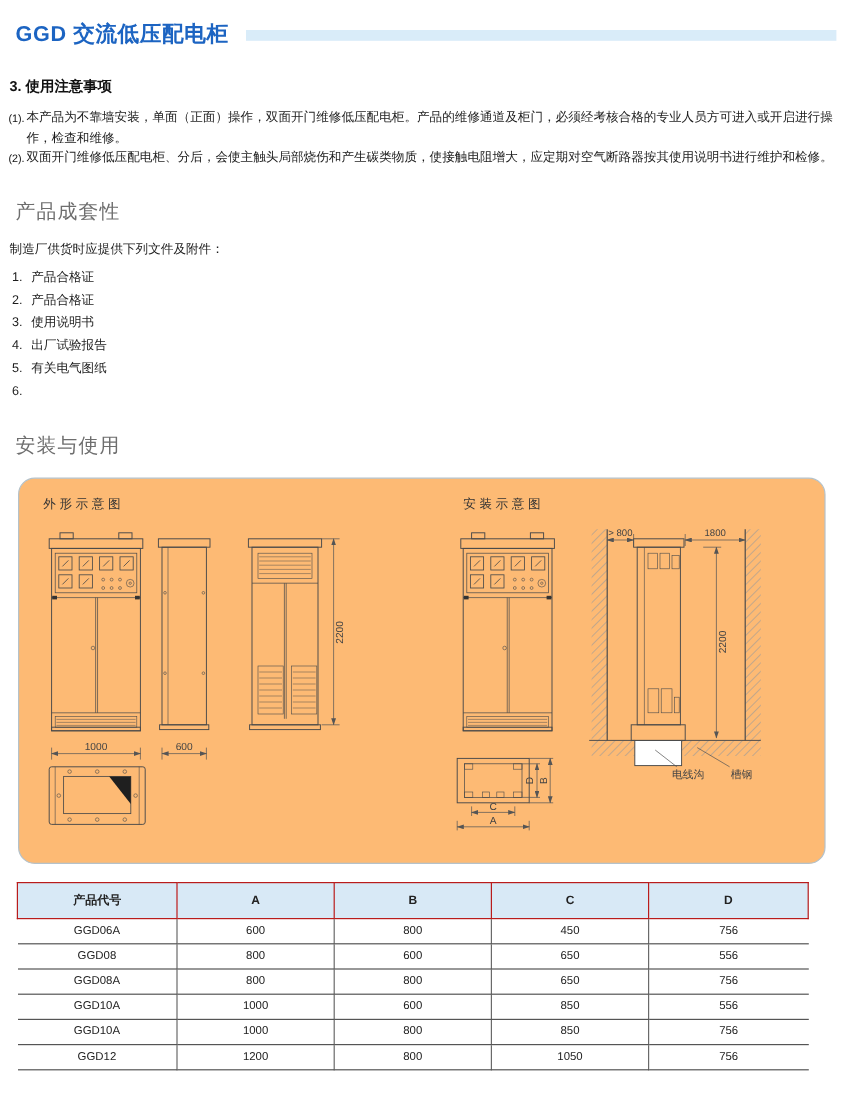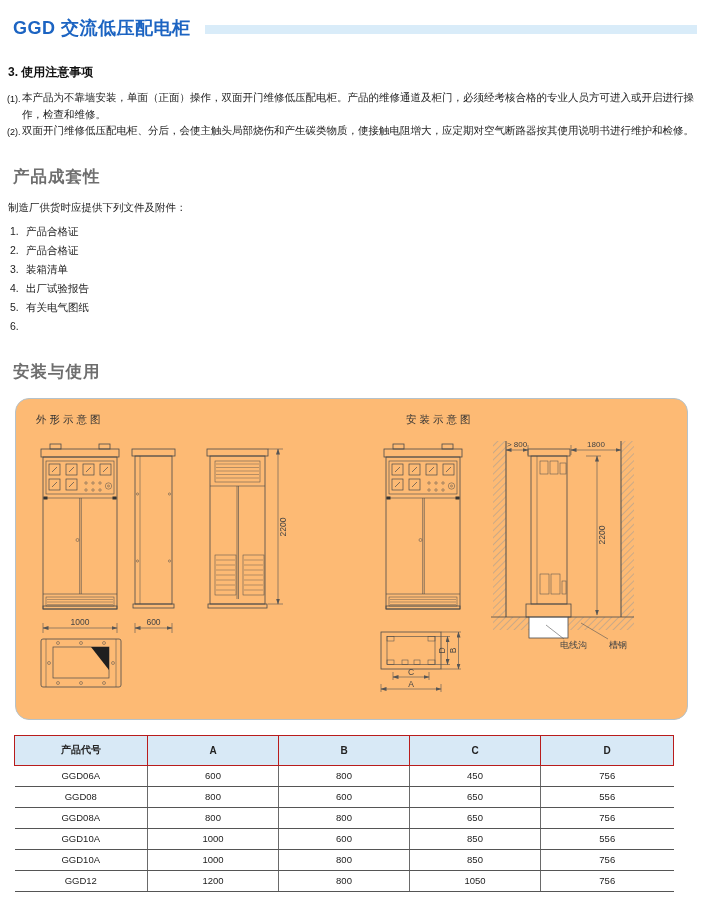--- a/index.html
+++ b/index.html
@@ -9,32 +9,32 @@
   }
   
   .hdr{display:flex;align-items:center;padding:16px 6px 0 13px;}
   .title{font-size:18px;font-weight:600;color:#1c64c2;letter-spacing:.5px;white-space:nowrap;}
   .accent-bar{flex:1;height:9px;background:#d9ecf9;margin-left:14px;margin-top:3px;}
   
   .notes-heading{margin:24px 0 0 8px;font-size:12px;font-weight:bold;color:#111;}
   .notes{margin:9px 8px 0 7px;font-size:10.5px;line-height:16.5px;}
   .note{display:flex;}
   .note .mk{flex:0 0 15px;font-size:9px;padding-top:1px;color:#111;}
-  .note .tx{flex:1;font-family:Liberation Serif, serif;}
-  
-  .sec-heading{margin:25px 0 0 13px;font-size:16.5px;color:#6e6e6e;letter-spacing:1px;font-weight:bold;}
+  .note .tx{flex:1;}
+  
+  .sec-heading{margin:25px 0 0 13px;font-size:16.5px;color:#6e6e6e;letter-spacing:1px;}
   .intro{margin:13px 0 0 8px;font-size:10.5px;}
   .doc-list{margin:7px 0 0 10px;}
   .doc-item{display:flex;font-size:10.5px;line-height:19px;}
   .doc-item .no{flex:0 0 16px;}
   
   .panel{position:relative;margin:15px 15px 0 15px;height:320px;border:1px solid #b5c2ca;border-radius:14px;background:#fdba74;}
   .dlabel{position:absolute;top:14px;font-size:10.5px;color:#333;letter-spacing:3px;}
   .dlabel.l{left:20px;}
-  .dlabel.r{left:390px;font-family:Liberation Mono, monospace;}
+  .dlabel.r{left:370px;font-family:Liberation Mono, monospace;}
   .panel svg{position:absolute;left:0;top:0;}
   svg text{fill:#444;font-family:"Liberation Sans","DejaVu Sans",sans-serif;}
   
   table.spec{margin:15px 0 0 14px;border-collapse:collapse;table-layout:fixed;width:659px;}
   table.spec th{
     background:#d8e9f6;border:1px solid #b91c1c;height:27px;
     font-size:10px;font-weight:600;color:#222;text-align:center;
   }
   table.spec td{
     border-top:1px solid #555;border-bottom:1px solid #555;
@@ -72,21 +72,21 @@
     <div class="doc-item">
         <span class="no">1.</span>
         <span>产品合格证</span>
       </div>
     <div class="doc-item">
         <span class="no">2.</span>
         <span>产品合格证</span>
       </div>
     <div class="doc-item">
         <span class="no">3.</span>
-        <span>装箱清单</span>
+        <span>使用说明书</span>
       </div>
     <div class="doc-item">
         <span class="no">4.</span>
         <span>出厂试验报告</span>
       </div>
     <div class="doc-item">
         <span class="no">5.</span>
         <span>有关电气图纸</span>
       </div>
     <div class="doc-item">

